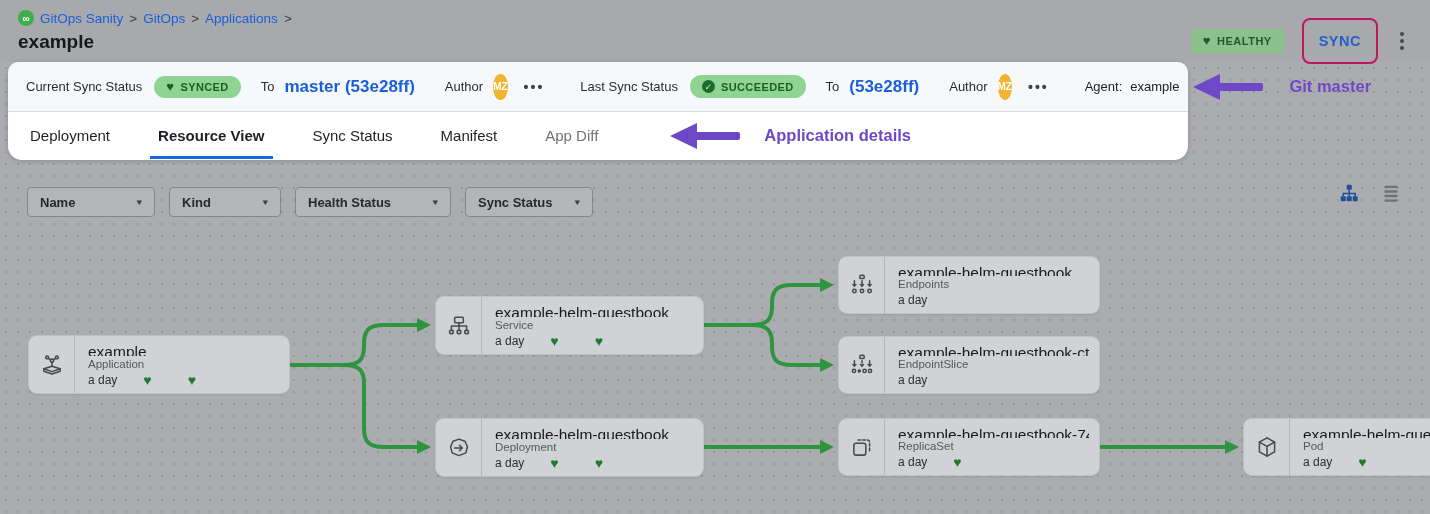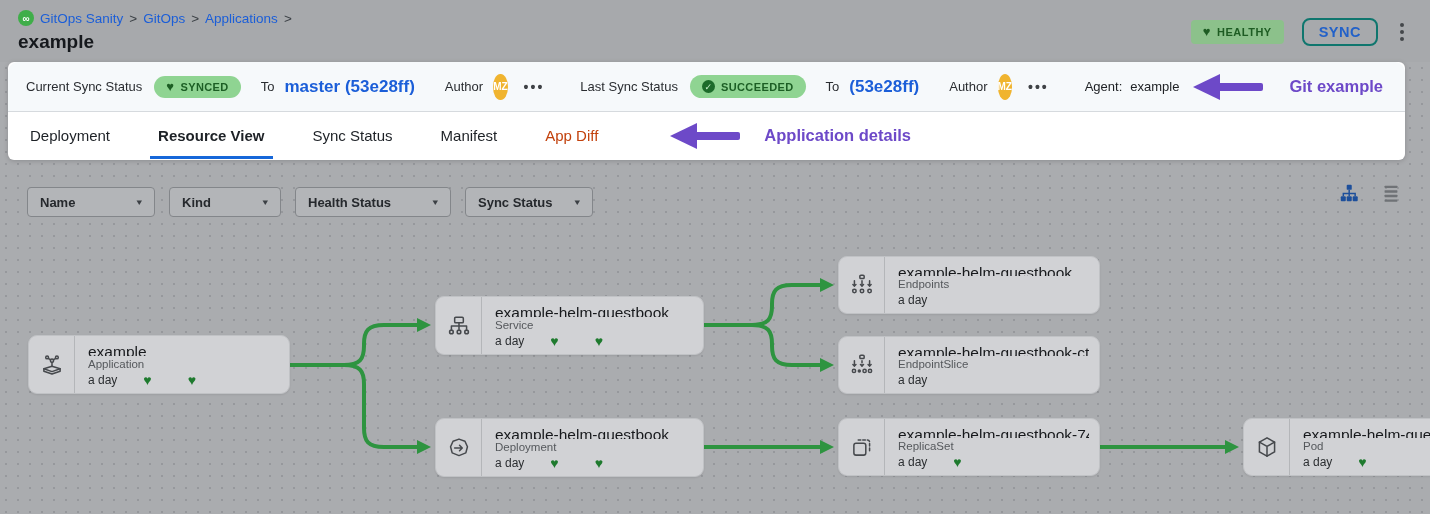--- a/index.html
+++ b/index.html
@@ -17,29 +17,29 @@
   .crumb-logo { width:16px; height:16px; border-radius:50%; background:#3fae49; color:#fff;
     display:inline-flex; align-items:center; justify-content:center; font-size:10px; font-weight:bold; }
   .crumb-link { color:var(--link-blue,#1b5ed8); cursor:pointer; }
   .crumb-sep { color:#3c4146; }
   .page-title { margin-top:5px; font-size:19px; font-weight:bold; color:#15181c; }
 
   .header-actions { position:absolute; top:18px; right:22px; display:flex; align-items:center; gap:18px; }
   .health-badge { background:#8cc18b; color:#1e5c23; border-radius:4px; padding:6px 12px;
     font-size:11px; font-weight:bold; letter-spacing:.5px; display:flex; align-items:center; gap:6px; }
   .health-badge .hb-heart { font-size:13px; line-height:10px; }
-  .sync-btn { border:2px solid #0f766e; color:#2261c9; background:transparent; border-radius:8px;
-    padding:4px 15px; font-size:14.5px; font-weight:bold; letter-spacing:.5px; cursor:pointer;
+  .sync-btn { border:2px solid #be185d; color:#2261c9; background:transparent; border-radius:8px;
+    padding:13px 15px; font-size:14.5px; font-weight:bold; letter-spacing:.5px; cursor:pointer;
     font-family:inherit; }
   .kebab { display:flex; flex-direction:column; gap:3px; cursor:pointer; padding:2px 4px; }
   .kebab i { width:4px; height:4px; border-radius:50%; background:#44474b; }
 
   
-  .card { position:absolute; left:8px; top:62px; width:1397px; height:98px; background:#fff;
-    border-radius:6px; box-shadow:0 1px 5px rgba(0,0,0,.18); }
+  .card { position:absolute; left:8px; top:62px; width:1180px; height:98px; background:#fff;
+    border-radius:14px; box-shadow:0 1px 5px rgba(0,0,0,.18); }
   .status-bar { height:50px; background:#f6f9fb; border-bottom:1px solid #d6dade;
     border-radius:10px 10px 0 0; display:flex; align-items:center; padding:0 18px; }
   .sb-label { font-size:13px; color:#2a2d31; margin-right:12px; white-space:nowrap; }
   .badge-green { background:var(--badge-green-bg,#8fd492); color:var(--badge-green-text,#1c5e24);
     border-radius:12px; padding:5px 12px; font-size:11px; font-weight:bold; letter-spacing:.4px;
     display:flex; align-items:center; gap:6px; margin-right:20px; white-space:nowrap; }
   .badge-green .bg-heart { font-size:13px; line-height:10px; }
   .check-circle { width:13px; height:13px; border-radius:50%; background:#1c6b2a; color:#c9f0cd;
     display:inline-flex; align-items:center; justify-content:center; font-size:9px; }
   .sb-to { font-size:13px; color:#2a2d31; margin-right:10px; }
@@ -62,21 +62,21 @@
     border:13px solid transparent; border-right:27px solid var(--annotation-purple,#6d49c8); }
   .annot-text { color:var(--annotation-purple,#6d49c8); font-size:16.5px; font-weight:bold; white-space:nowrap; }
 
   
   .tabs { height:47px; display:flex; align-items:center; padding:0 18px; border-radius:0 0 10px 10px; }
   .tab { position:relative; height:47px; display:flex; align-items:center; padding:0 4px;
     margin-right:40px; font-size:15px; color:#1d2126; cursor:pointer; white-space:nowrap; }
   .tab.active { font-weight:bold; }
   .tab.active::after { content:''; position:absolute; left:-4px; right:-4px; bottom:0; height:3px;
     background:var(--tab-underline,#1667d9); }
-  .tab.disabled { color:#c2410c; }
+  .tab.disabled { color:#737373; }
 
   
   .canvas { position:absolute; left:0; top:160px; width:1430px; height:354px; }
   .filters { position:absolute; left:27px; top:27px; display:flex; gap:14px; }
   .filter-chip { width:128px; height:30px; background:#b3b5b8; border:1px solid #83868a;
     border-radius:4px; display:flex; align-items:center; justify-content:space-between;
     padding:0 12px; font-size:13px; font-weight:600; color:#26292d; cursor:pointer; }
   .filter-chip.w2 { width:112px; } .filter-chip.w3 { width:156px; } .filter-chip.w4 { width:128px; }
   .chev { font-size:11px; color:#3c4045; transform:scaleY(.8); }
 
@@ -158,21 +158,21 @@
     <span class="more-dots">•••</span>
 
     <span class="vdiv"></span>
 
     <span class="agent">
       <span>Agent:</span><span class="agent-val">example</span>
     </span>
 
     <span class="annot">
       <span class="arrow-left"></span>
-      <span class="annot-text">Git example</span>
+      <span class="annot-text">Git master</span>
     </span>
   </div>
 
   <div class="tabs">
     <span class="tab">Deployment</span>
     <span class="tab active">Resource View</span>
     <span class="tab">Sync Status</span>
     <span class="tab">Manifest</span>
     <span class="tab disabled">App Diff</span>
     <span class="annot2">

